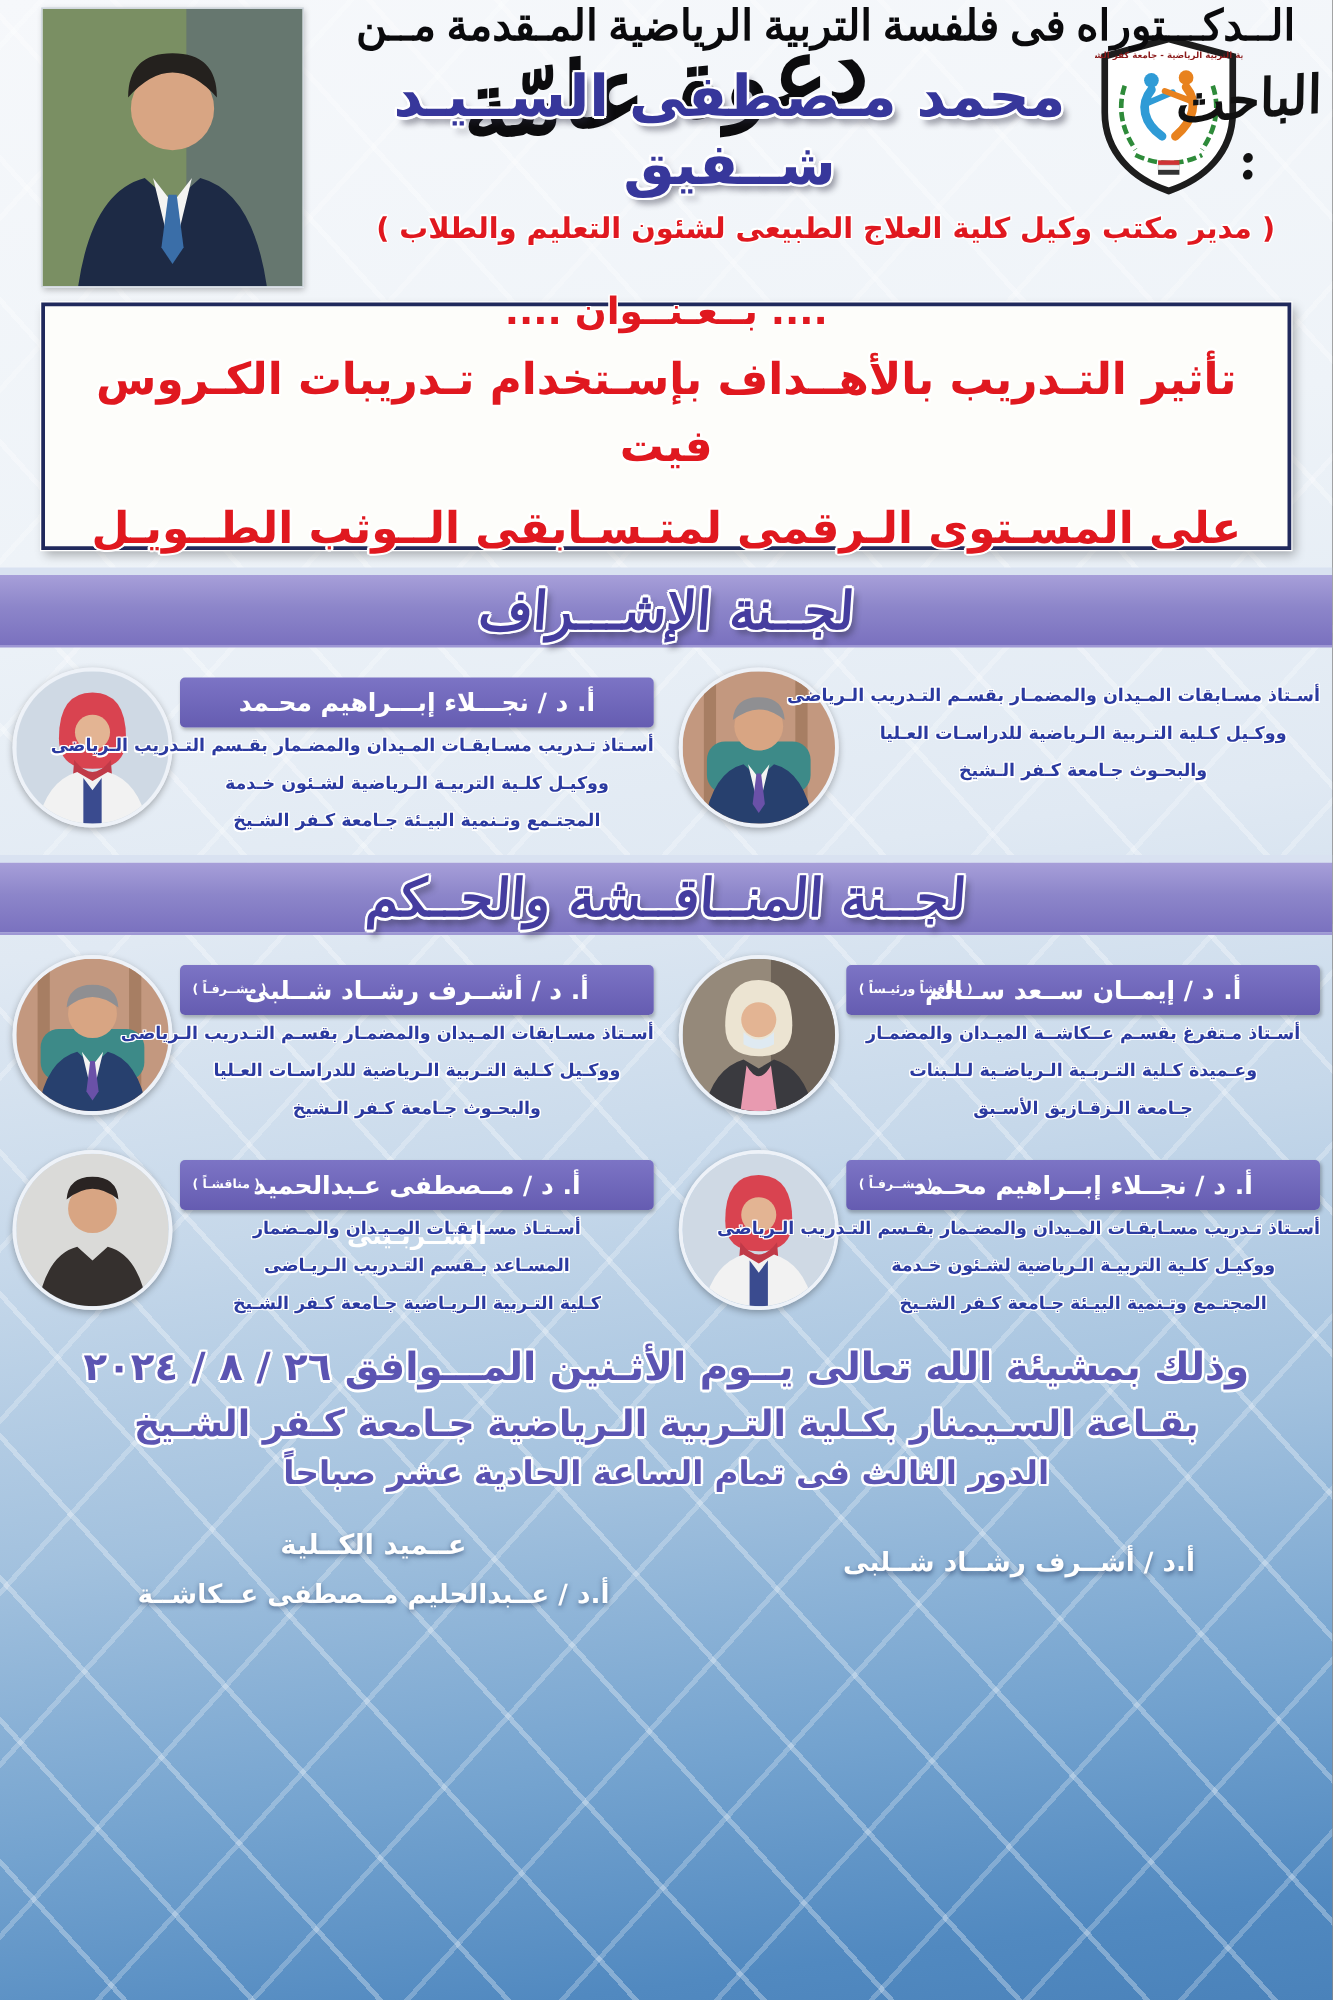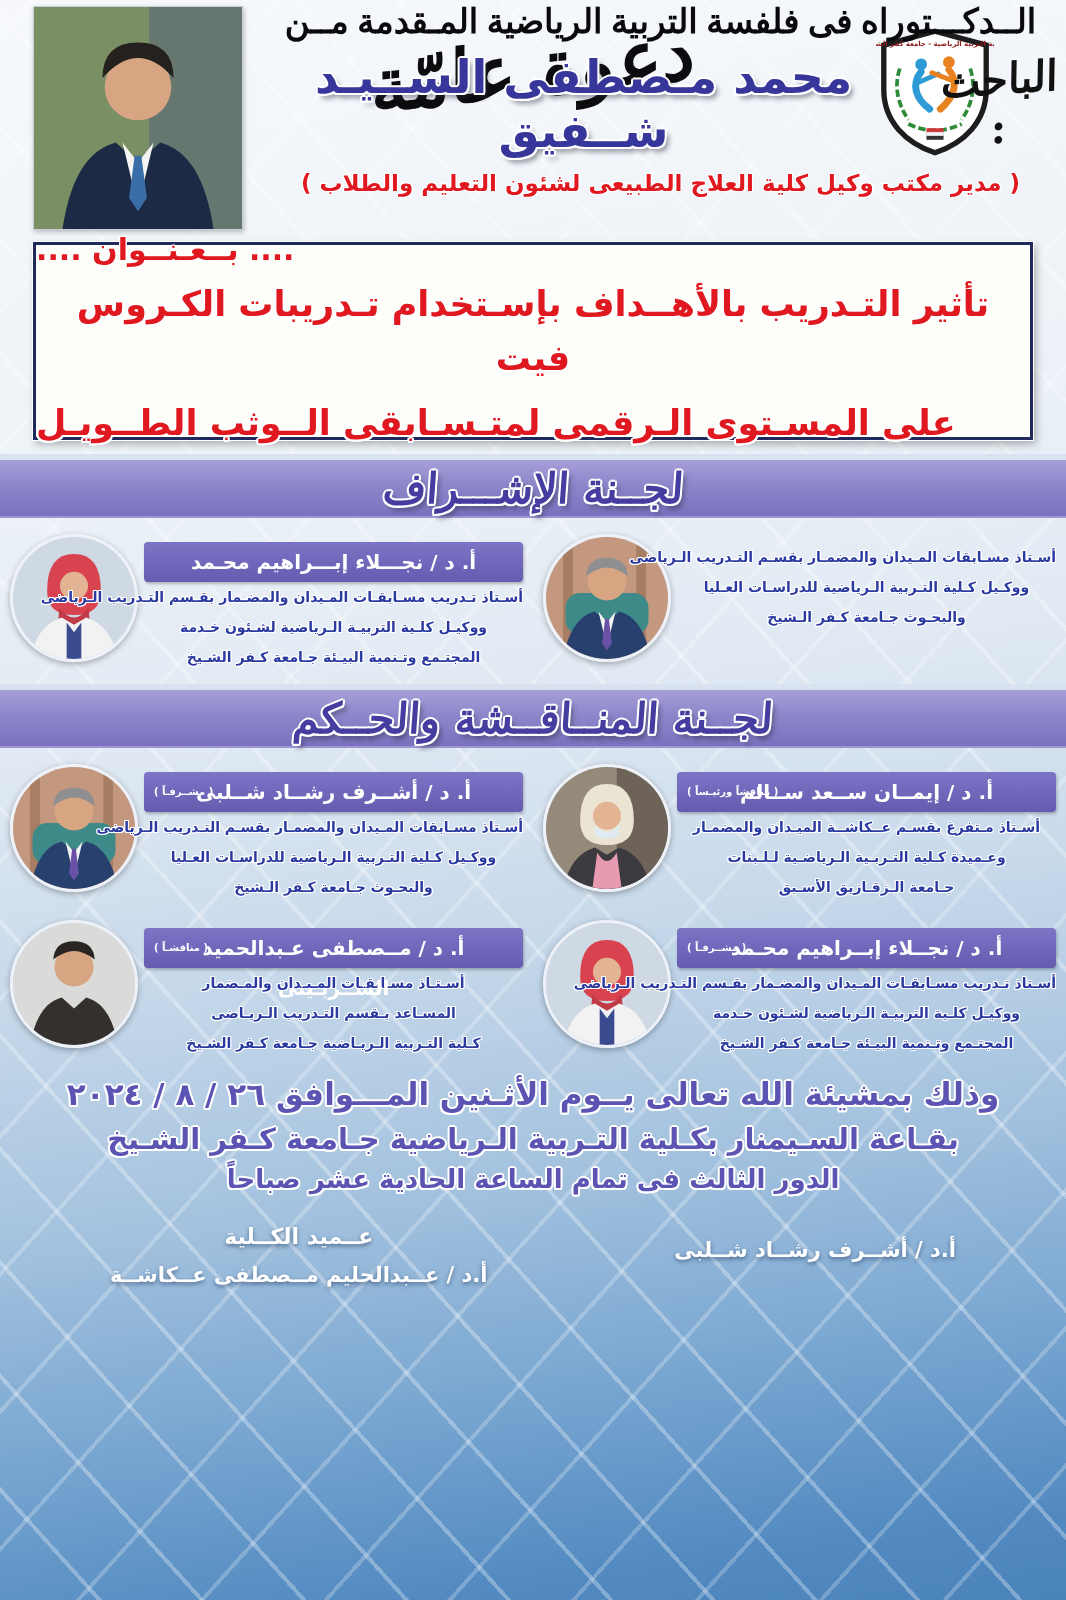--- a/index.html
+++ b/index.html
@@ -37,21 +37,21 @@
   .res-photo svg{ width:100%; height:100%; display:block; }
   .res-content{ margin-left:255px; text-align:center; }
   .res-line3{ font-size:34px; font-weight:bold; color:#0a0a0c; line-height:36px;font-family:Liberation Serif, serif; }
   .res-name-row{ margin-top:10px; display:flex; justify-content:center; align-items:center; gap:20px; }
   .res-label{ font-family:"DejaVu Serif",serif; font-weight:bold; font-size:42px; color:#111; display:inline-block; transform:rotate(-4deg) skewX(-5deg); }
   .res-name{ font-size:46px; font-weight:bold; color:#37379b; }
   .res-pos{ margin-top:12px; font-size:23px; font-weight:bold; color:#e0181f; }
 
   
   .thesis-box{ margin:10px 33px 0; height:198px; background:#fdfdfa; border:3px solid #20295c; box-shadow:0 0 0 1px #fff,3px 4px 8px rgba(0,0,0,.3);
-    display:flex; flex-direction:column; justify-content:center; align-items:flex-end; gap:10px; text-align:center; }
+    display:flex; flex-direction:column; justify-content:center; align-items:center; gap:10px; text-align:center; }
   .thesis-heading{ font-size:30px; font-weight:bold; color:#e0181f; }
   .thesis-line{ font-size:35px; font-weight:bold; color:#e0181f; line-height:1.55; }
 
   
   .banner{ margin-top:14px; height:64px; background:linear-gradient(180deg,#a79fd9 0%,#8d86ca 45%,#7a71bf 100%);
     border-top:6px solid #d9e2f1; border-bottom:2px solid #9e97d4; display:flex; align-items:center; justify-content:center; }
   .banner-text{ font-family:"DejaVu Serif",serif; font-size:42px; font-weight:bold; color:#453d9f; transform:skewX(-4deg); }
 
   
   .card-row{ display:flex; margin-top:8px; }

